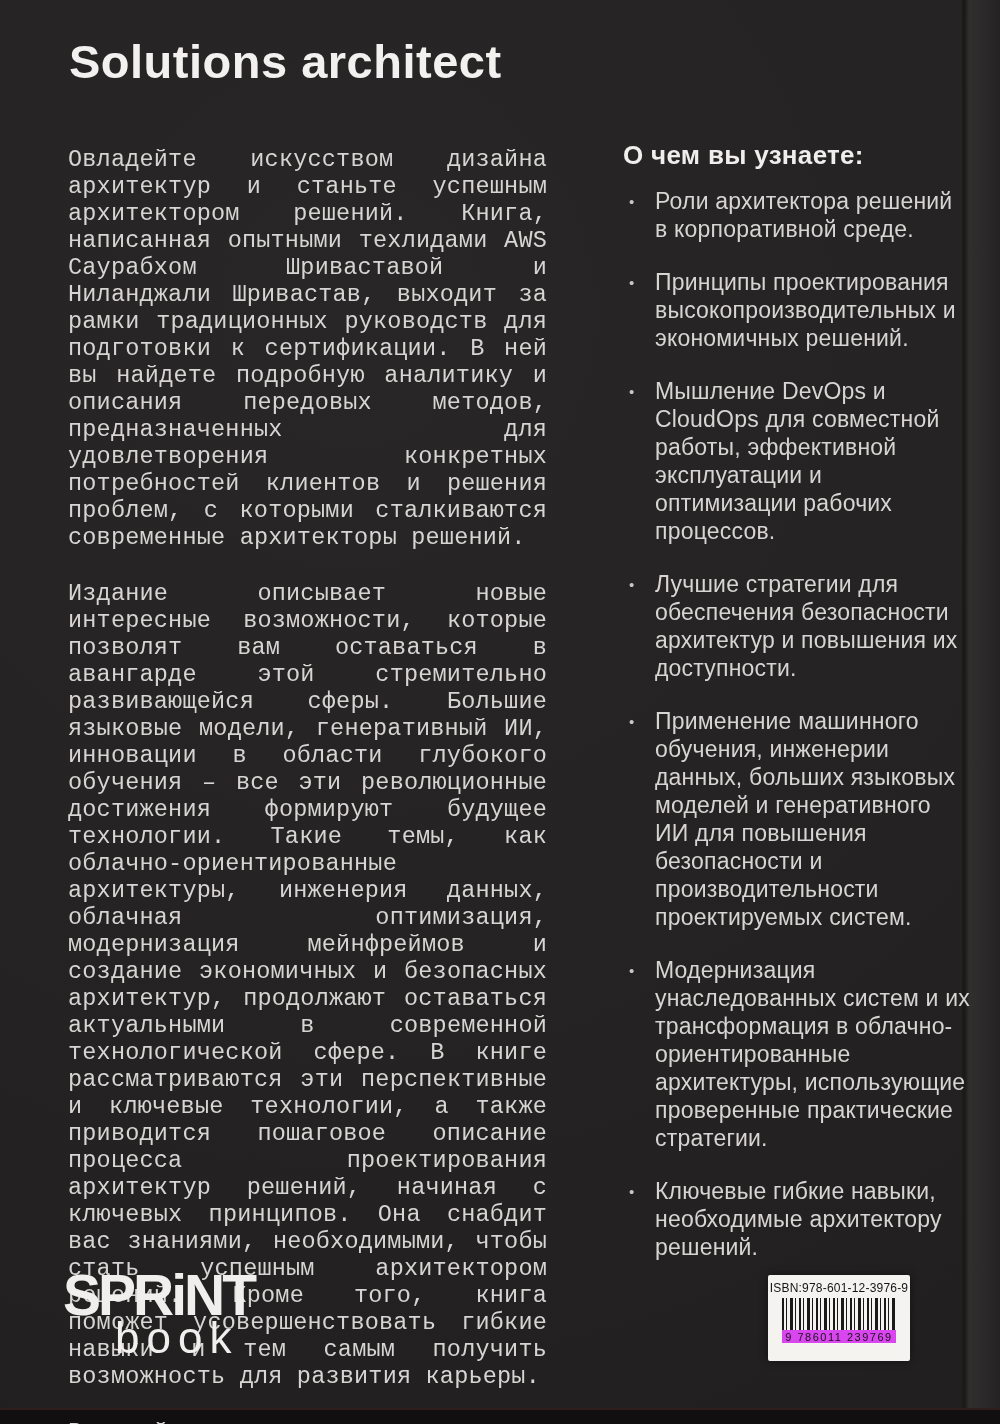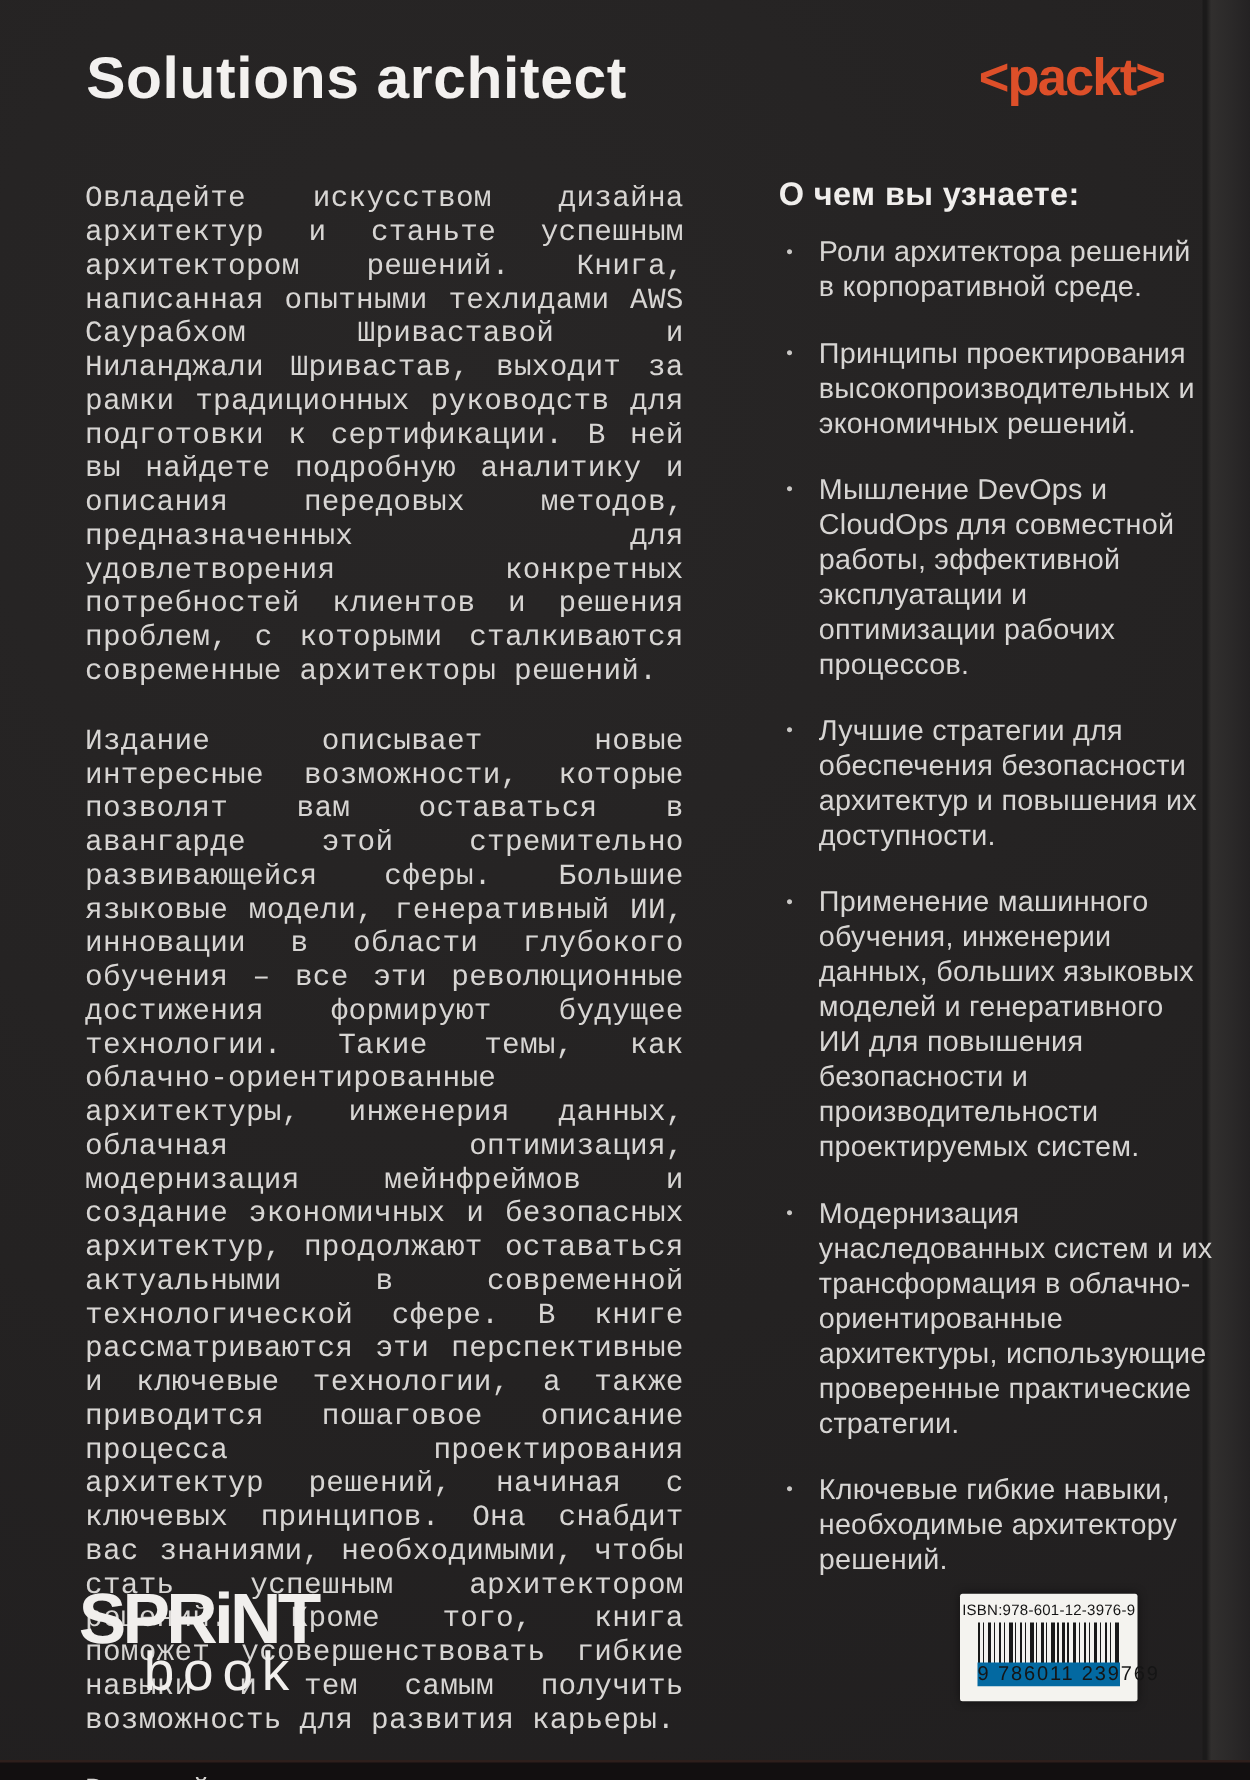--- a/index.html
+++ b/index.html
@@ -63,34 +63,33 @@
       #f4f3ef 2px,#f4f3ef 4px,
       #191919 4px,#191919 5px,
       #f4f3ef 5px,#f4f3ef 8px,
       #191919 8px,#191919 11px,
       #f4f3ef 11px,#f4f3ef 13px,
       #191919 13px,#191919 14px,
       #f4f3ef 14px,#f4f3ef 17px);
   }
   .digits{
     position:relative;margin:-10px 14px 0;padding-top:1px;
-    background:#0369a1;font-size:16px;color:#151515;
+    background:#d946ef;font-size:11px;color:#151515;
     text-align:center;letter-spacing:1.5px;white-space:nowrap;
   }
 </style>
 </head>
 <body>
 
 <div class="cover">
 
   <div class="right-band"></div>
   <div class="bottom-band"></div>
 
   <div class="title">Solutions architect</div>
-  <div class="packt">&lt;packt&gt;</div>
 
   <div class="left-col">
     <p>Овладейте искусством дизайна архитектур и станьте успешным архитектором решений. Книга, написанная опытными техлидами AWS Саурабхом Шриваставой и Ниланджали Шривастав, выходит за рамки традиционных руководств для подготовки к сертификации. В ней вы найдете подробную аналитику и описания передовых методов, предназначенных для удовлетворения конкретных потребностей клиентов и решения проблем, с которыми сталкиваются современные архитекторы решений.</p>
     <p>Издание описывает новые интересные возможности, которые позволят вам оставаться в авангарде этой стремительно развивающейся сферы. Большие языковые модели, генеративный ИИ, инновации в области глубокого обучения – все эти революционные достижения формируют будущее технологии. Такие темы, как облачно-ориентированные архитектуры, инженерия данных, облачная оптимизация, модернизация мейнфреймов и создание экономичных и безопасных архитектур, продолжают оставаться актуальными в современной технологической сфере. В книге рассматриваются эти перспективные и ключевые технологии, а также приводится пошаговое описание процесса проектирования архитектур решений, начиная с ключевых принципов. Она снабдит вас знаниями, необходимыми, чтобы стать успешным архитектором решений. Кроме того, книга поможет усовершенствовать гибкие навыки и тем самым получить возможность для развития карьеры.</p>
     <p>Раскройте потенциал передовых технологий, изучайте практические выводы на реальных сценариях и повышайте мастерство.</p>
   </div>
 
   <div class="right-col">
     <h2 class="learn-heading">О чем вы узнаете:</h2>
     <ul class="learn-list">

